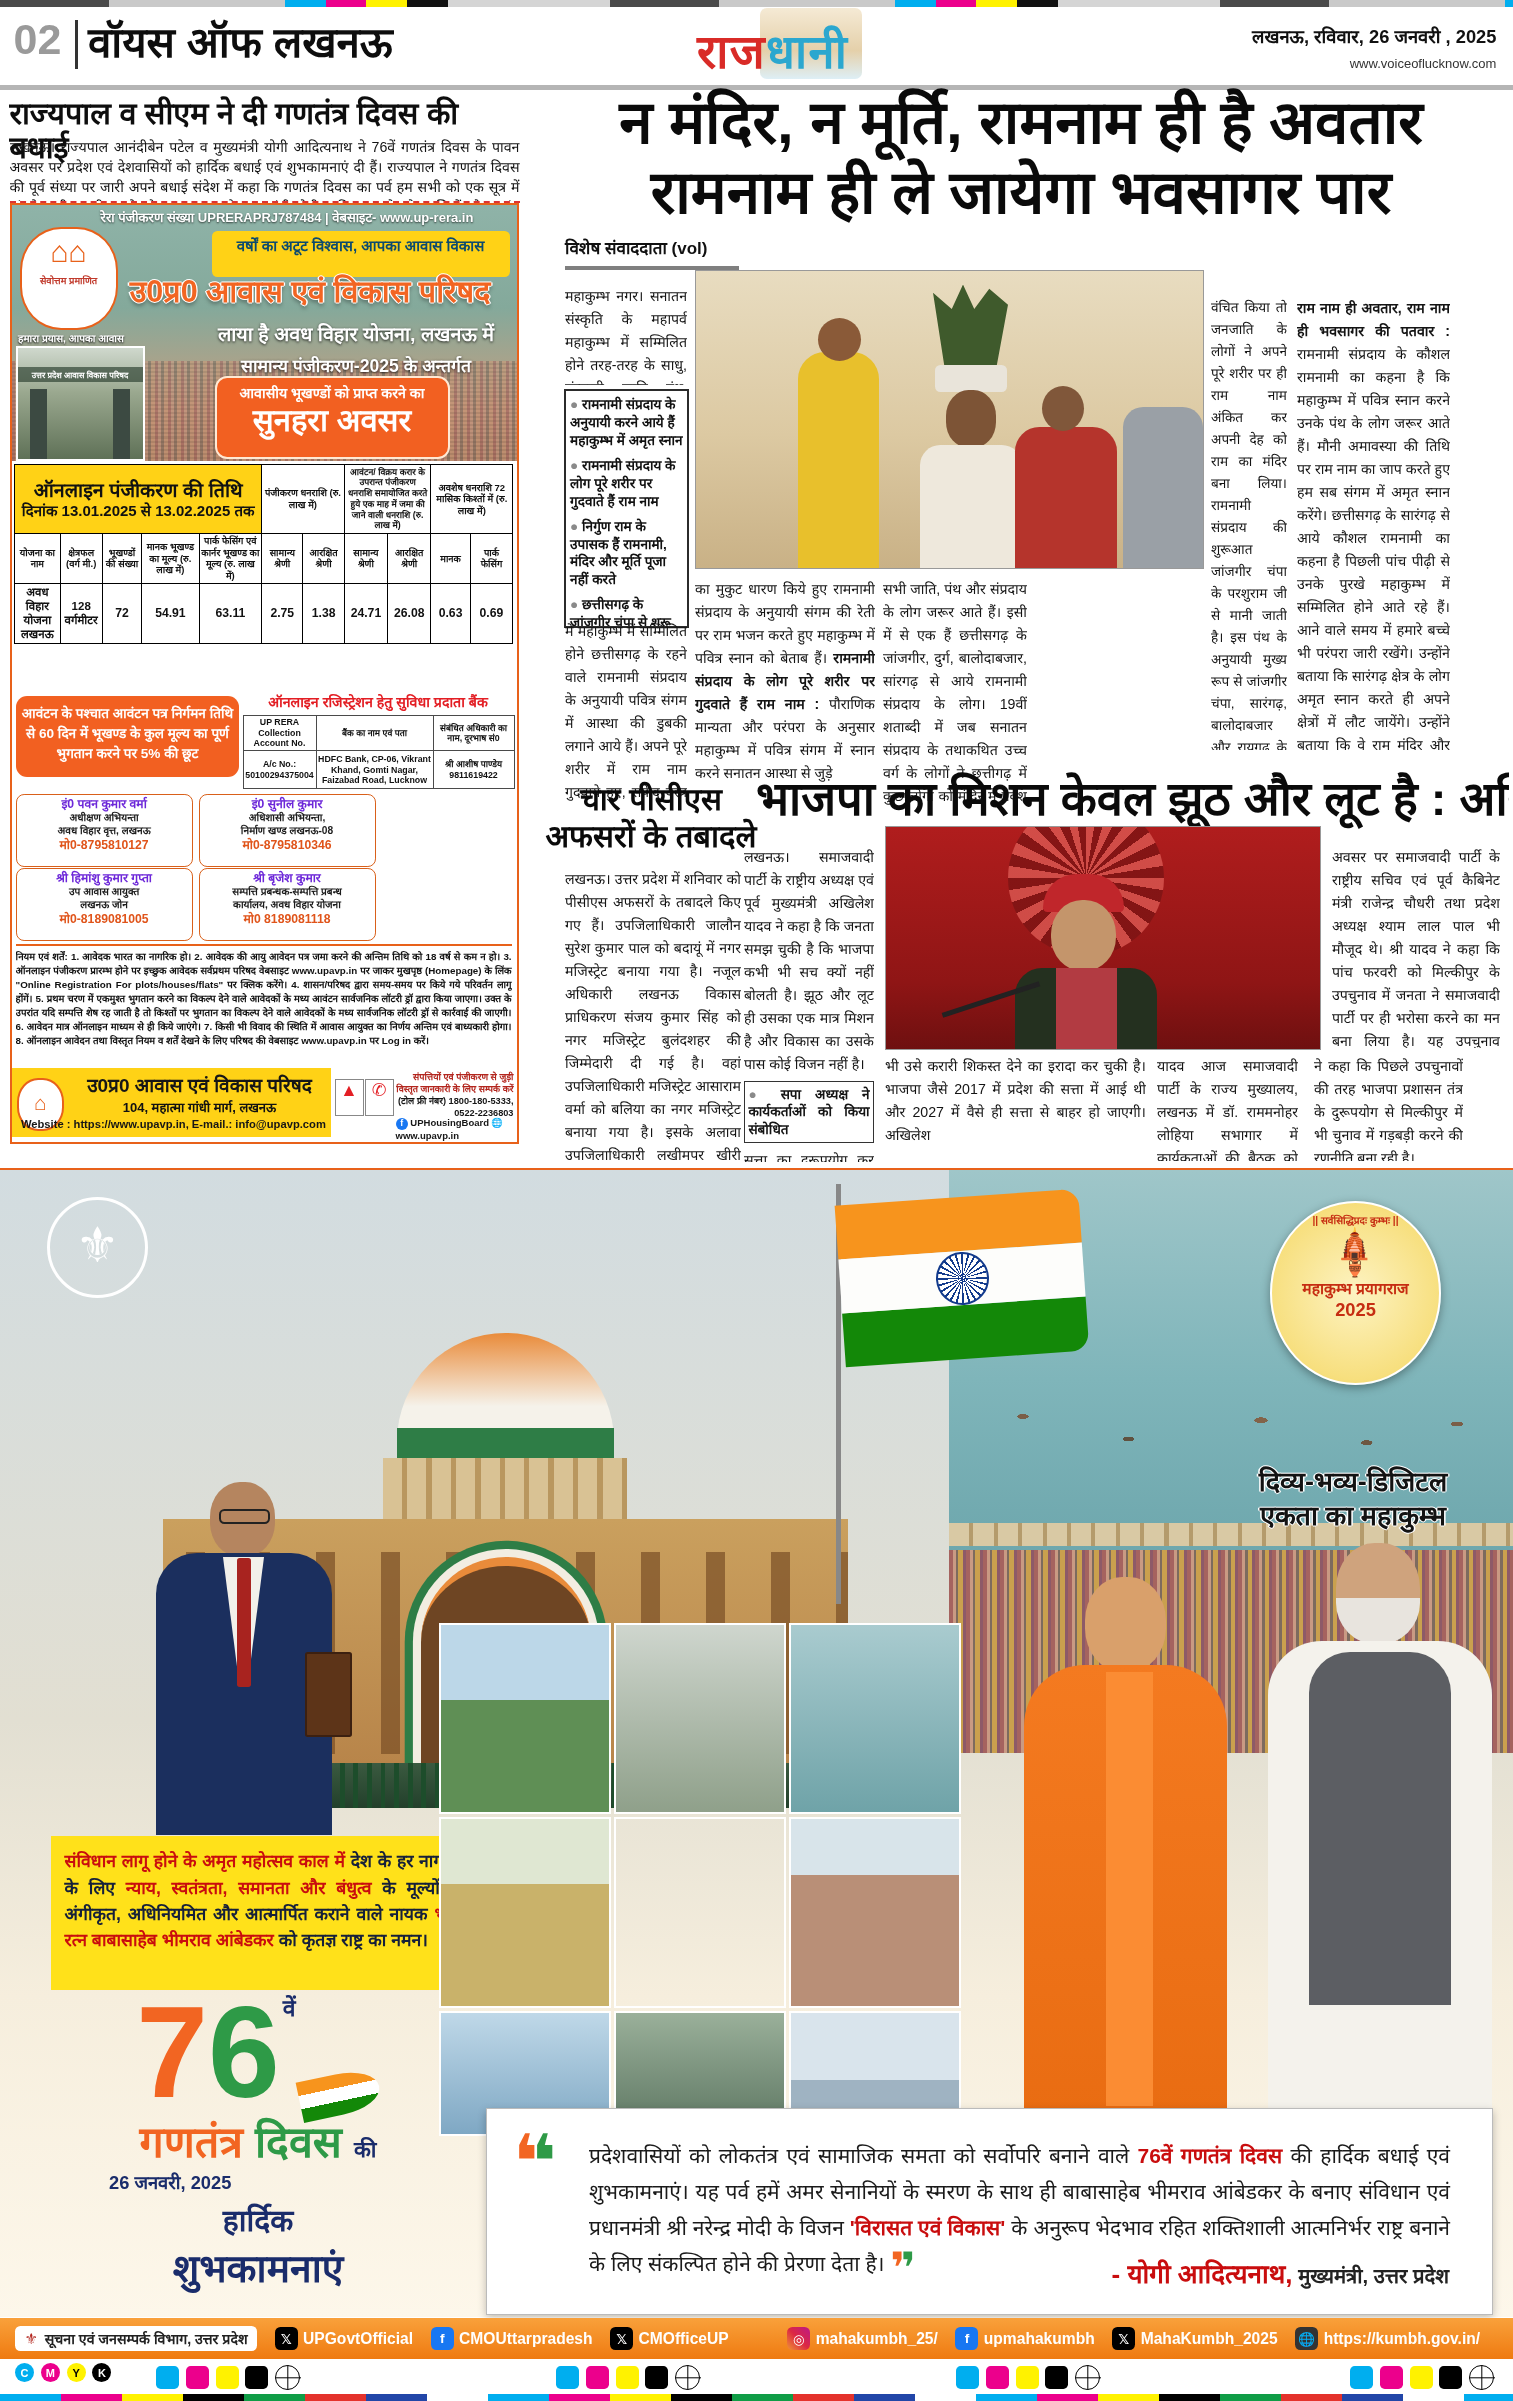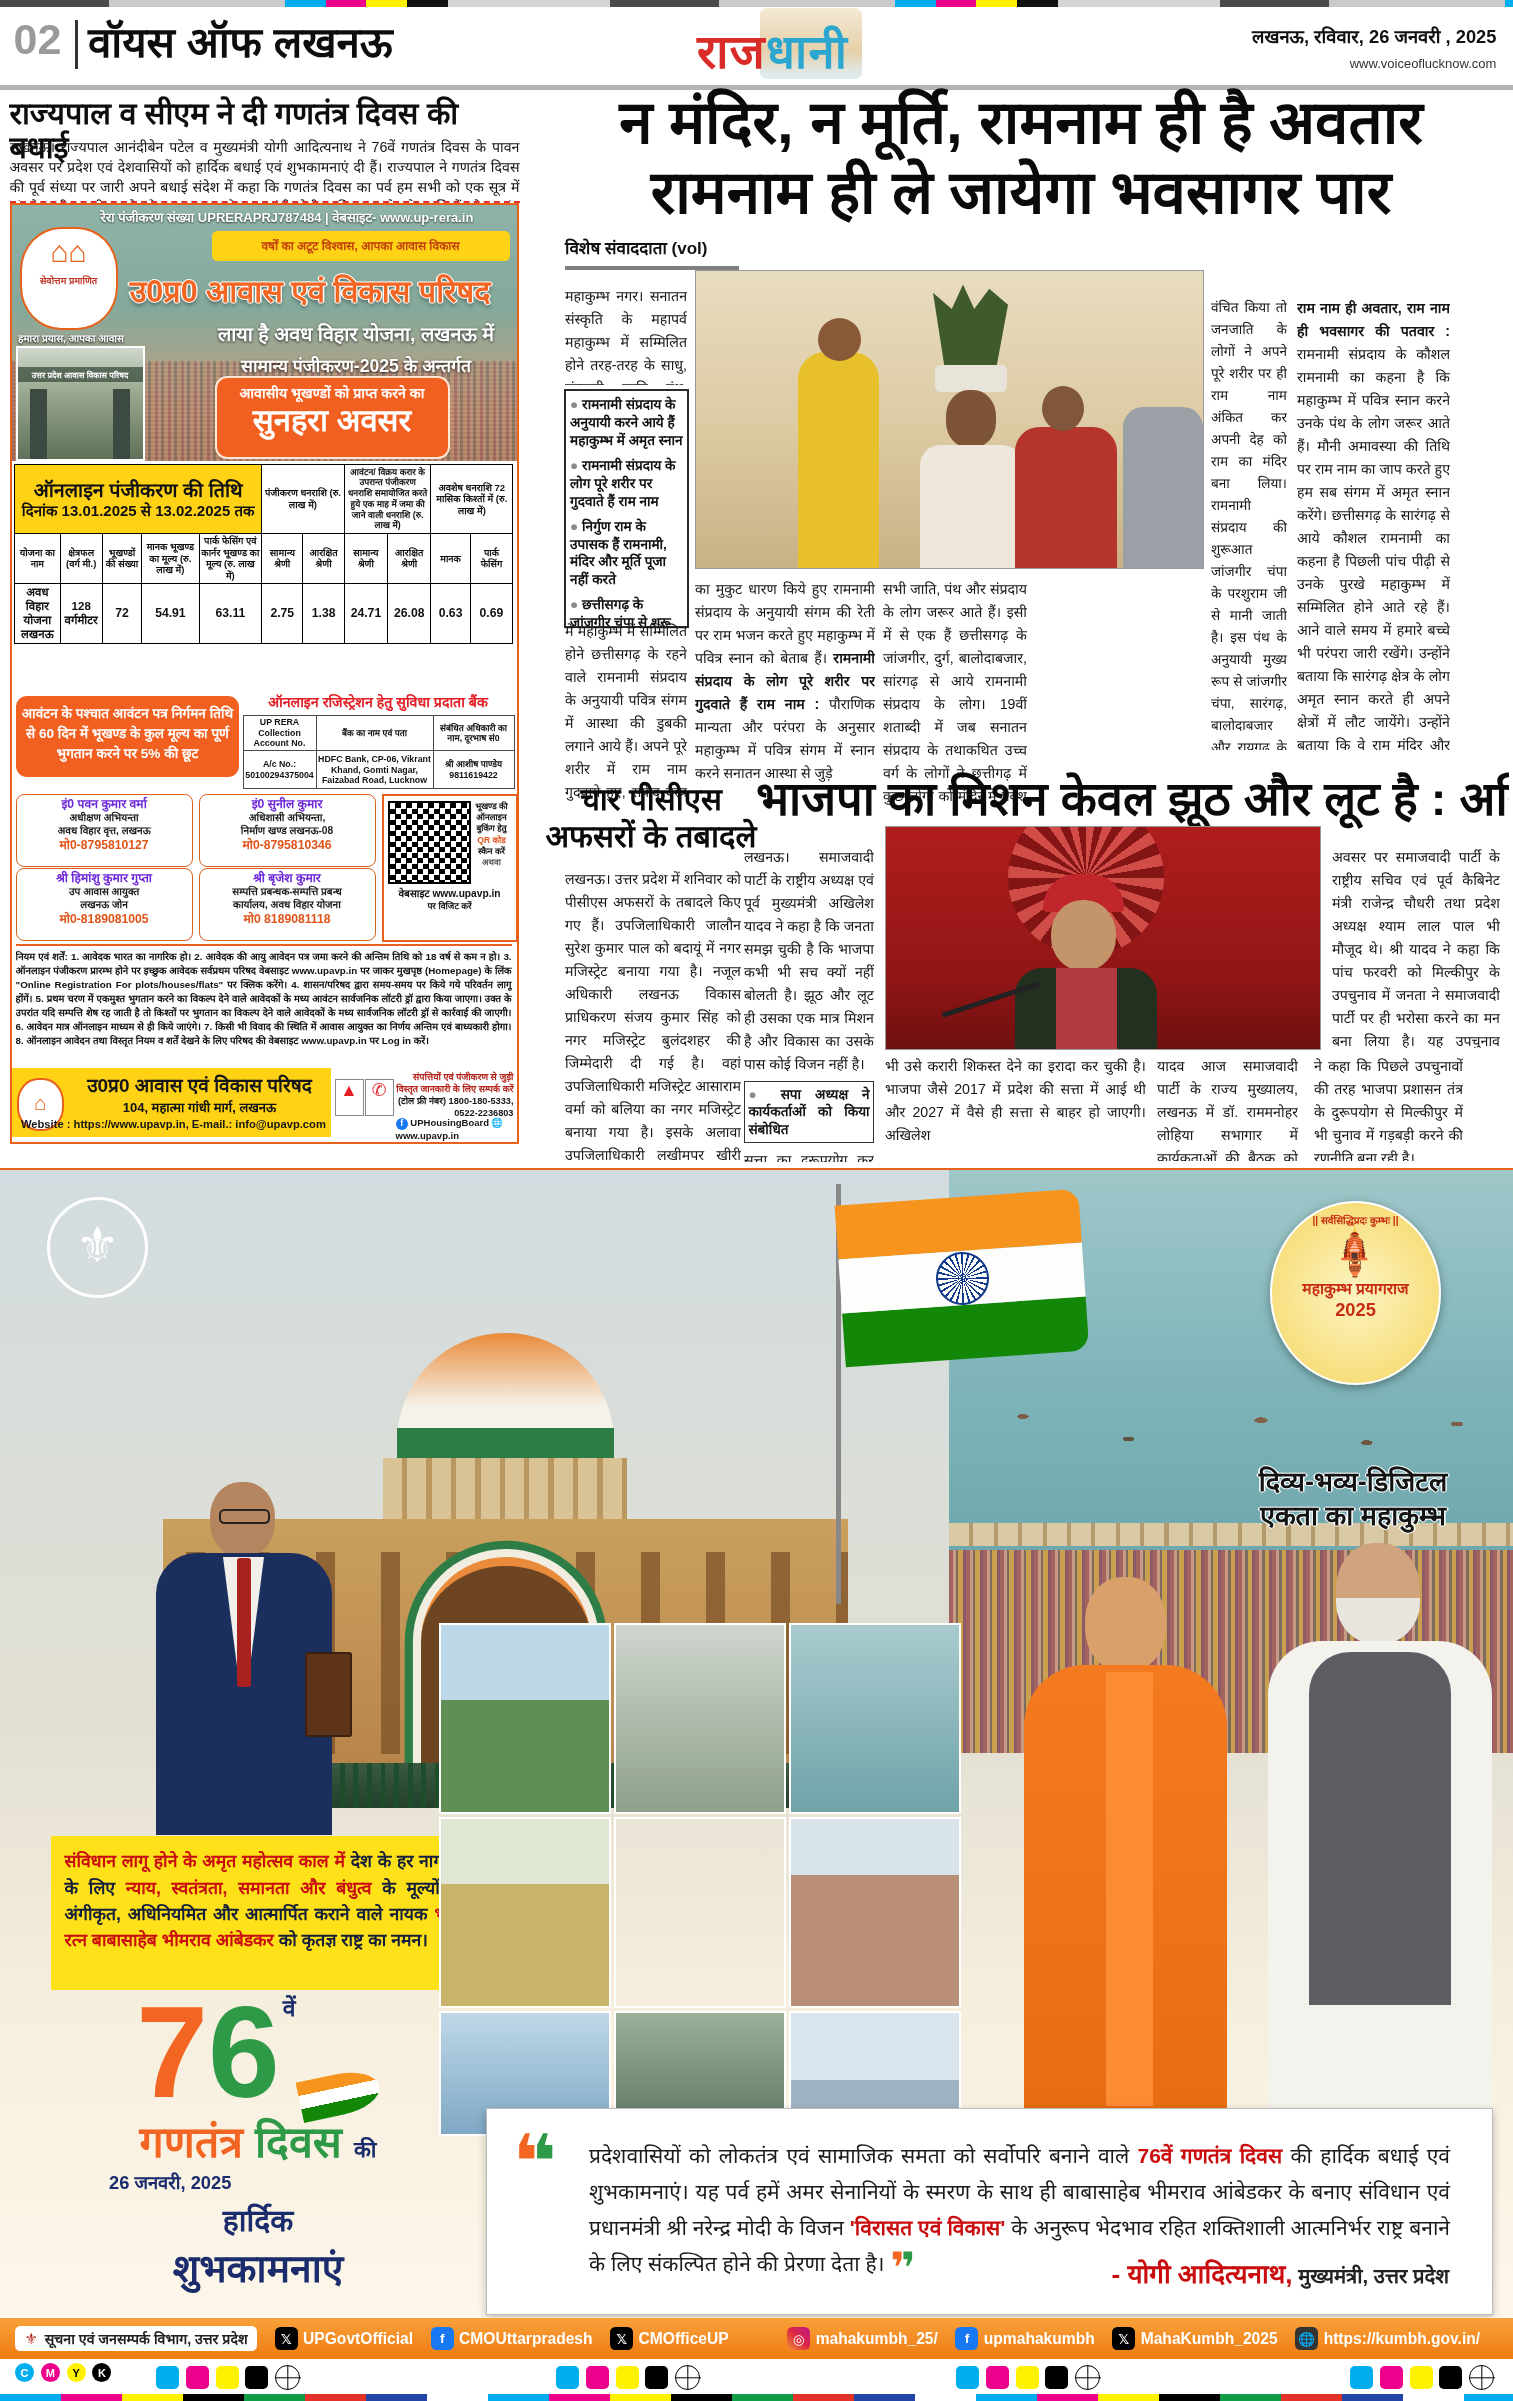--- a/index.html
+++ b/index.html
@@ -61,21 +61,21 @@
     <div class="a ovh" style="left:0;top:0;width:505px;height:256px;
          background:linear-gradient(180deg,#8fb3a8 0%,#84a99b 40%,#a9a38b 62%,#b98f77 80%,#a97e63 100%)">
       <div class="a" style="left:0;top:156px;width:505px;height:100px;opacity:.55;
            background:repeating-linear-gradient(90deg,#a5635f 0 3.4px,#c99a83 3.4px 6.1px,#7d6b5e 6.1px 8.8px,#c97 8.8px 13px),repeating-linear-gradient(0deg,rgba(255,255,255,.2) 0 2px,rgba(0,0,0,.15) 2px 4.1px);background-blend-mode:multiply"></div>
       <div class="a b c ws" style="left:47px;top:3.4px;width:457px;font-size:13px;text-shadow:0 0.7px 2px rgba(0,0,0,.7)">रेरा पंजीकरण संख्या UPRERAPRJ787484 | वेबसाइट- www.up-rera.in</div>
       <div class="a c" style="left:8.1px;top:22px;width:94px;height:99px;background:#fff;border:2.7px solid #e8611a;border-radius:42%;">
         <div style="font-size:30px;color:#e8611a;line-height:1.5">⌂⌂</div>
         <div class="b" style="font-size:9.5px;color:#c0392b">सेवोत्तम प्रमाणित</div>
       </div>
       <div class="a b c ws" style="left:0;top:126px;width:119px;font-size:10.2px;text-shadow:0 0.7px 2px #000">हमारा प्रयास, आपका आवास</div>
-      <div class="a b c" style="left:200px;top:26px;width:298px;height:30px;line-height:30px;background:#ffd216;border-radius:5.4px;font-size:12px;color:#c2410c">वर्षों का अटूट विश्वास, आपका आवास विकास</div>
+      <div class="a b c" style="left:200px;top:26px;width:298px;height:46px;line-height:30px;background:#ffd216;border-radius:5.4px;font-size:15px;color:#0c4a6e">वर्षों का अटूट विश्वास, आपका आवास विकास</div>
       <div class="a b c" style="left:95px;top:64px;width:407px;font-size:30.5px;color:#f26522;
            text-shadow:-1.4px 0 #fff,1.4px 0 #fff,0 -1.4px #fff,0 1.4px #fff,0 2.7px 4.1px rgba(0,0,0,.4)">उ0प्र0 आवास एवं विकास परिषद</div>
       <div class="a b c ws" style="left:190px;top:115px;width:309px;font-size:19.7px;text-shadow:0 1.4px 2.7px rgba(0,0,0,.8)">लाया है अवध विहार योजना, लखनऊ में</div>
       <div class="a b c ws" style="left:190px;top:148px;width:309px;font-size:17.6px;text-shadow:0 1.4px 2.7px rgba(0,0,0,.8)">सामान्य पंजीकरण-2025 के अन्तर्गत</div>
       <div class="a ovh" style="left:4.1px;top:141px;width:125px;height:111px;border:2px solid #fff;
            background:linear-gradient(180deg,#cfd8cd 0%,#9aa88f 40%,#5f7157 100%)">
         <div class="a b c ws" style="left:0;top:19px;width:125px;font-size:8.1px;background:rgba(40,60,45,.65);padding:2px 0">उत्तर प्रदेश आवास विकास परिषद</div>
         <div class="a" style="left:12.2px;top:41px;width:17.6px;height:71px;background:#3c4a42"></div>
         <div class="a" style="left:95px;top:41px;width:17.6px;height:71px;background:#3c4a42"></div>
       </div>
@@ -187,36 +187,20 @@
       <div class="dt">लखनऊ जोन</div>
       <div class="ph">मो0-8189081005</div>
     </div>
     <div class="card" style="left:187px;top:663px;width:175px;height:69px">
       <div class="nm">श्री बृजेश कुमार</div>
       <div class="dt">सम्पत्ति प्रबन्धक-सम्पत्ति प्रबन्ध</div>
       <div class="dt">कार्यालय, अवध विहार योजना</div>
       <div class="ph">मो0 8189081118</div>
     </div>
 
-    <div class="a" style="left:370px;top:589px;width:132px;height:144px;border:2px solid #e8611a;background:#fff">
-      <div class="a" style="left:4.1px;top:5.4px;width:79px;height:79px;border:2px solid #000;
-           background:repeating-conic-gradient(#000 0 25%,#fff 0 50%) 0 0/11px 11px"></div>
-      <div class="a b" style="left:87px;top:5.4px;width:42px;font-size:8.5px;line-height:1.3;text-align:center">
-        <div>भूखण्ड की</div>
-        <div>ऑनलाइन</div>
-        <div>बुकिंग हेतु</div>
-        <div style="color:#e0541a">QR कोड</div>
-        <div>स्कैन करें</div>
-        <div style="color:#555">अथवा</div>
-      </div>
-      <div class="a b c" style="left:0;top:90px;width:132px;font-size:10.2px">
-        <div>वेबसाइट www.upavp.in</div>
-        <div style="font-size:8.8px">पर विजिट करें</div>
-      </div>
-    </div>
 
     <div class="a j" style="left:4.1px;top:739px;width:496px;height:121px;font-size:9.8px;line-height:1.42;font-weight:bold;overflow:hidden;border-top:2px solid #e8611a;padding-top:4.1px">
       <span class="hl" style="color:#111">नियम एवं शर्तें:</span>
       <span>1. आवेदक भारत का नागरिक हो।</span>
       <span>2. आवेदक की आयु आवेदन पत्र जमा करने की अन्तिम तिथि को 18 वर्ष से कम न हो।</span>
       <span>3. ऑनलाइन पंजीकरण प्रारम्भ होने पर इच्छुक आवेदक सर्वप्रथम परिषद वेबसाइट www.upavp.in पर जाकर मुखपृष्ठ (Homepage) के लिंक "Online Registration For plots/houses/flats" पर क्लिक करेंगे।</span>
       <span>4. शासन/परिषद द्वारा समय-समय पर किये गये परिवर्तन लागू होंगें।</span>
       <span>5. प्रथम चरण में एकमुश्त भुगतान करने का विकल्प देने वाले आवेदकों के मध्य आवंटन सार्वजनिक लॉटरी ड्रॉ द्वारा किया जाएगा। उक्त के उपरांत यदि सम्पत्ति शेष रह जाती है तो किश्तों पर भुगतान का विकल्प देने वाले आवेदकों के मध्य सार्वजनिक लॉटरी ड्रॉ से कार्रवाई की जाएगी।</span>
       <span>6. आवेदन मात्र ऑनलाइन माध्यम से ही किये जाएंगे।</span>
       <span>7. किसी भी विवाद की स्थिति में आवास आयुक्त का निर्णय अन्तिम एवं बाध्यकारी होगा।</span>

